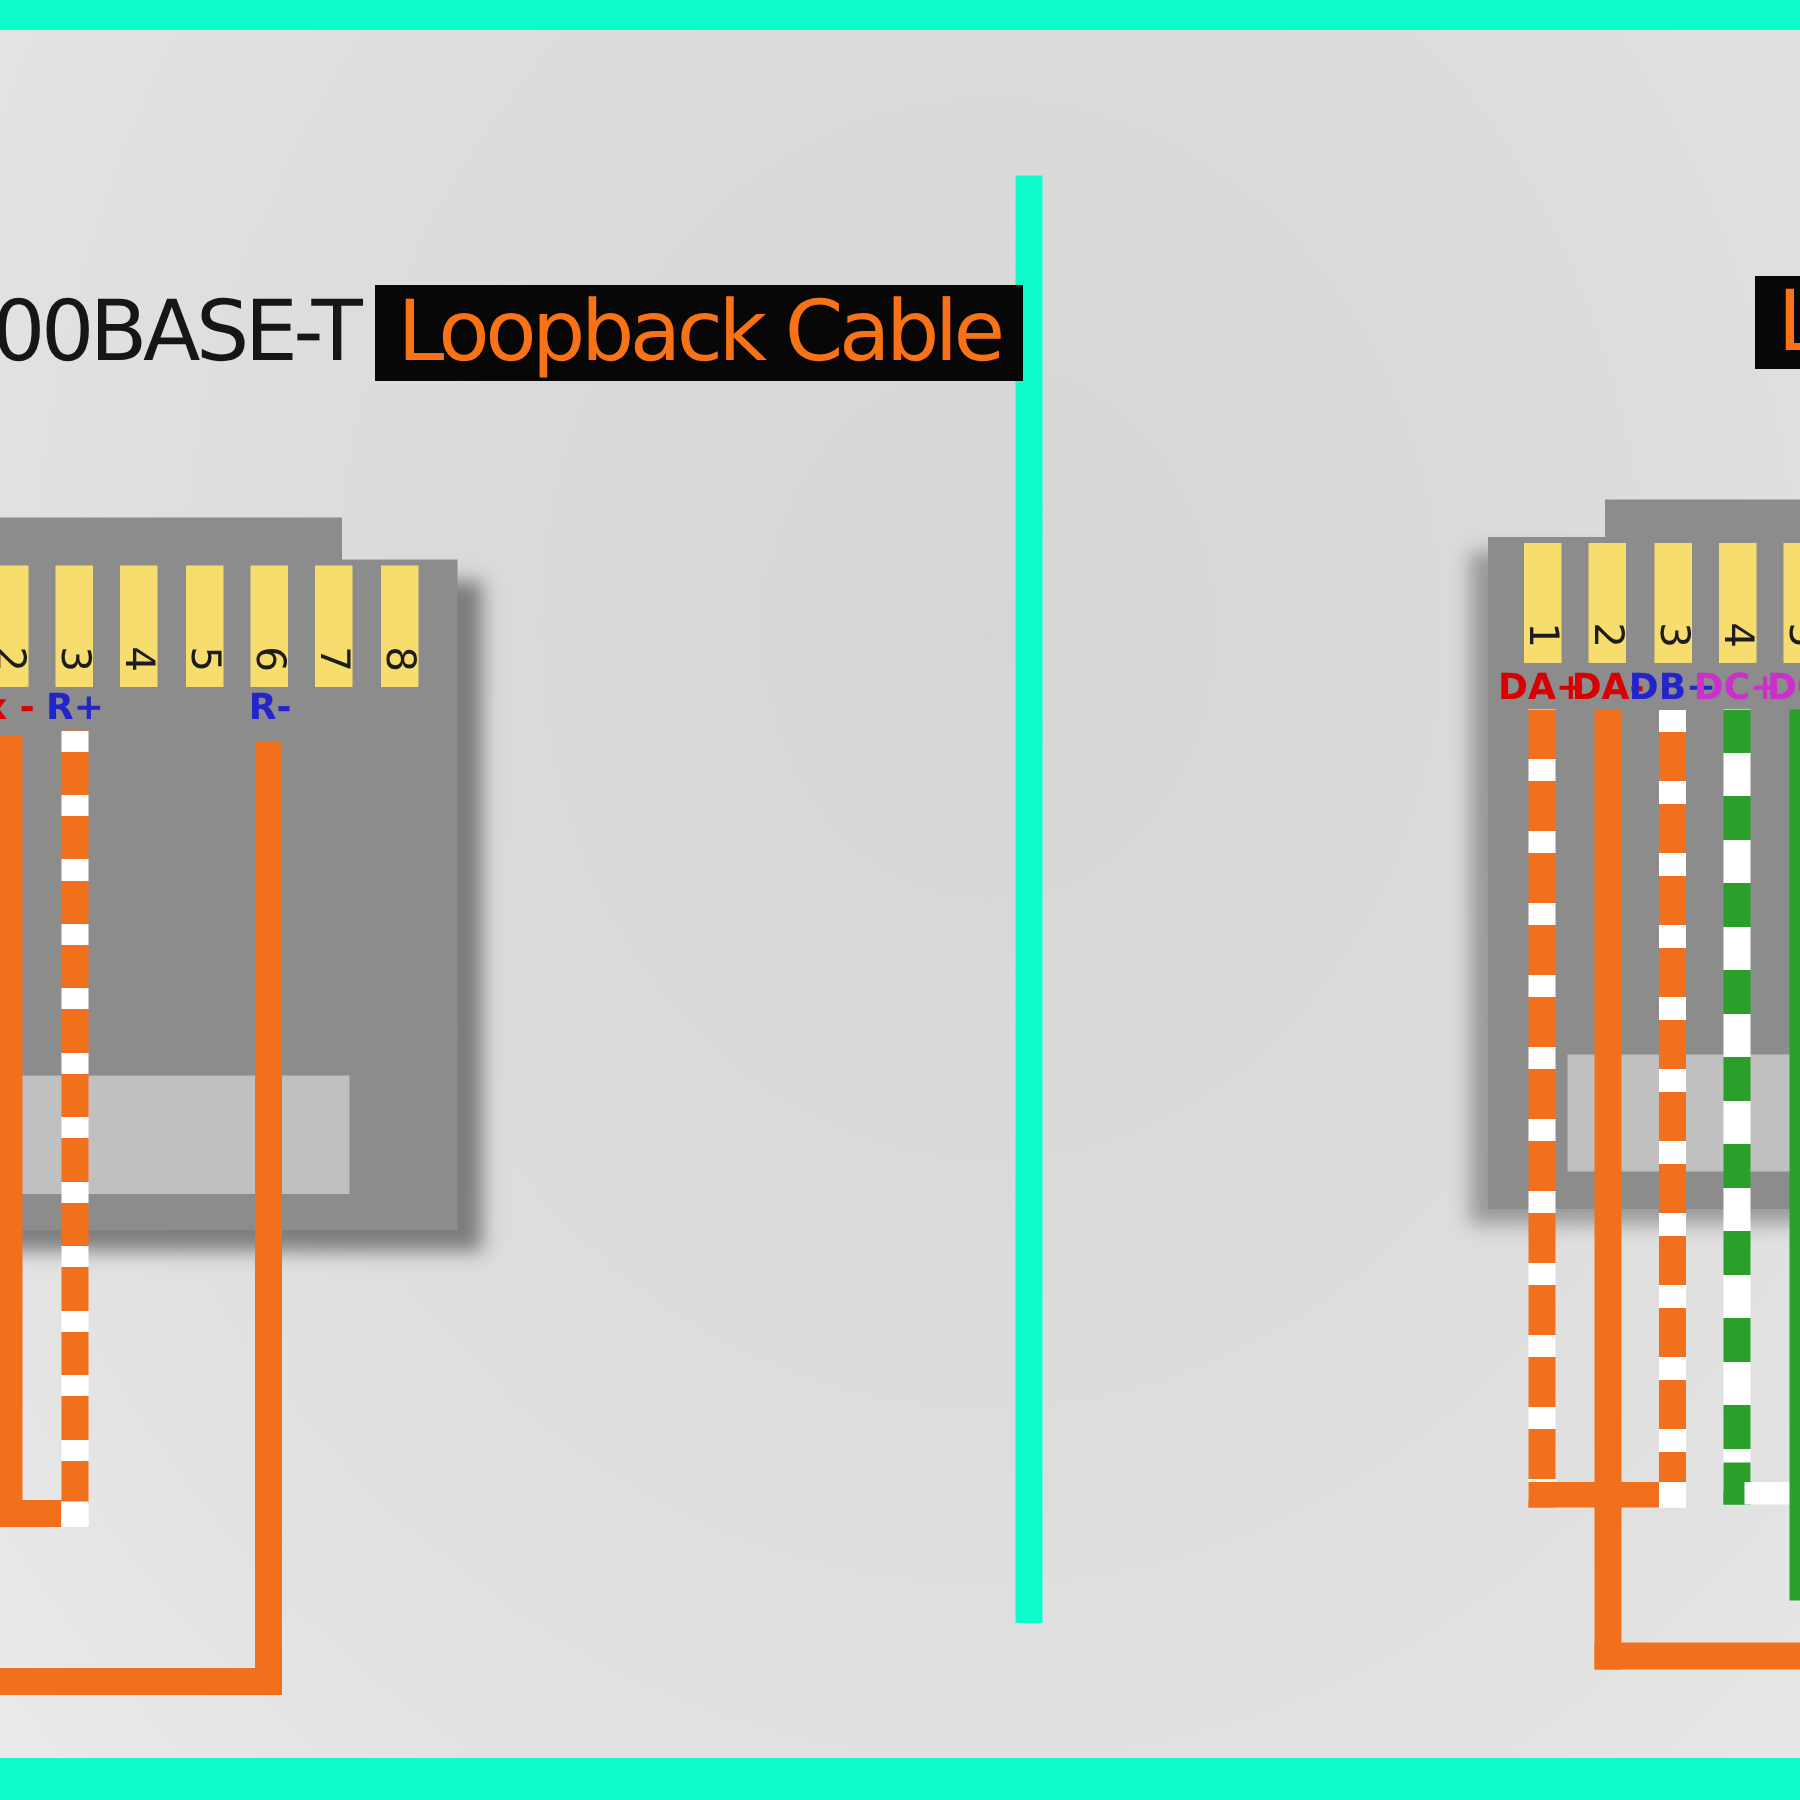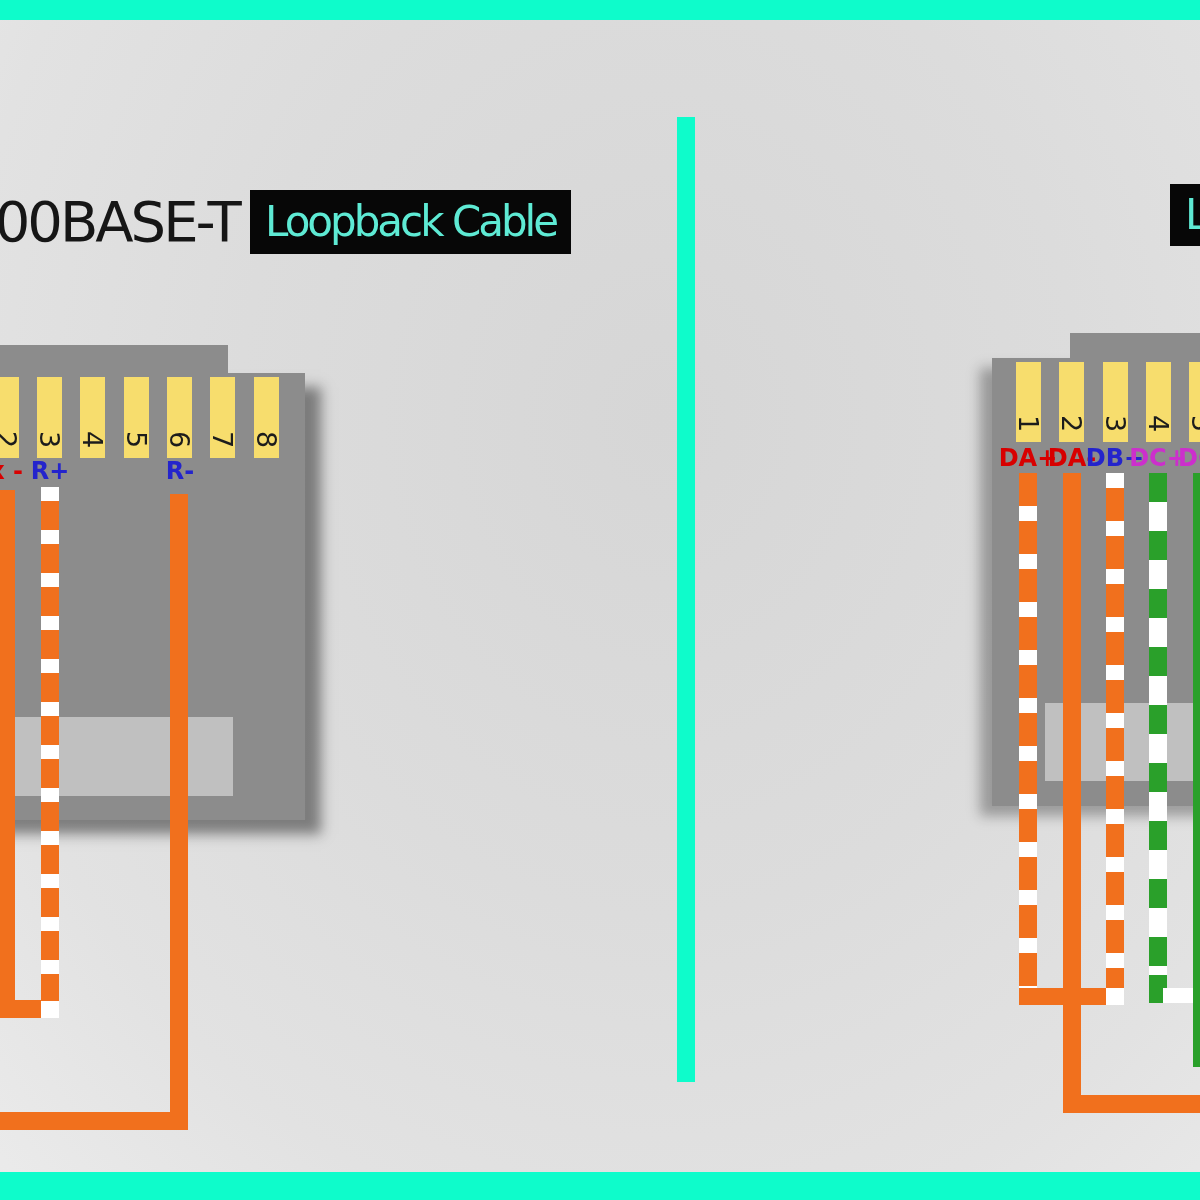--- a/index.html
+++ b/index.html
@@ -18,21 +18,21 @@
     position:relative;width:1200px;height:1200px;overflow:hidden;
     background:radial-gradient(ellipse at 55% 35%, #d6d6d6 0%, #dcdcdc 45%, #e2e2e2 75%, #ebebeb 100%);
     font-family:"DejaVu Sans","Liberation Sans",sans-serif;
   }
   .bar{position:absolute;left:0;width:1200px;background:var(--cyan);}
   .bar.top{top:0;height:20px;}
   .bar.bottom{top:1172px;height:28px;}
   .divider{position:absolute;left:677px;top:117px;width:18px;height:965px;background:var(--cyan);}
 
   .std-title{position:absolute;font-size:56px;letter-spacing:-3px;color:#161616;white-space:nowrap;line-height:1;}
-  .badge{position:absolute;background:#070707;color:#5eead4;font-size:42px;letter-spacing:-3px;
+  .badge{position:absolute;background:#070707;color:#f97316;font-size:56px;letter-spacing:-3px;
          display:flex;align-items:center;padding:0 15px;white-space:nowrap;line-height:1;}
 
   .body-main{position:absolute;background:var(--body-gray);}
   .body-raised{position:absolute;background:var(--body-gray);}
   .latch{position:absolute;background:var(--latch-gray);}
   .shadow-right{box-shadow:16px 14px 12px rgba(30,30,30,.5);}
   .shadow-left{box-shadow:-12px 10px 12px rgba(30,30,30,.35);}
 
   .pin{position:absolute;width:25px;height:81px;background:var(--pin-yellow);}
   .pin-num{position:absolute;bottom:5px;left:0;right:0;text-align:center;

